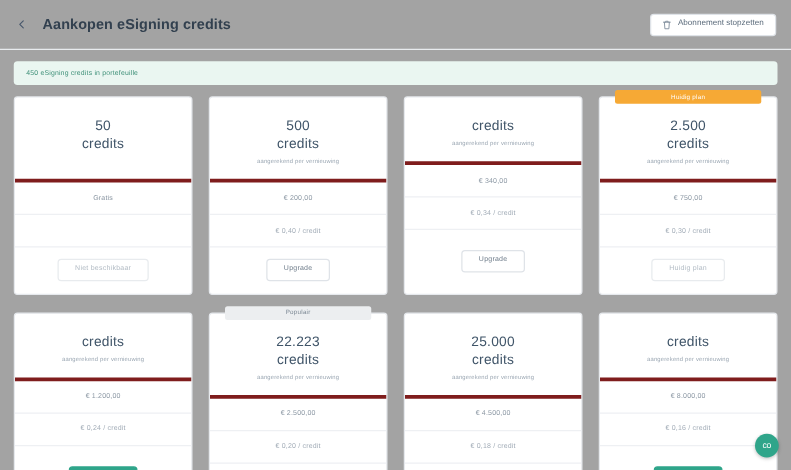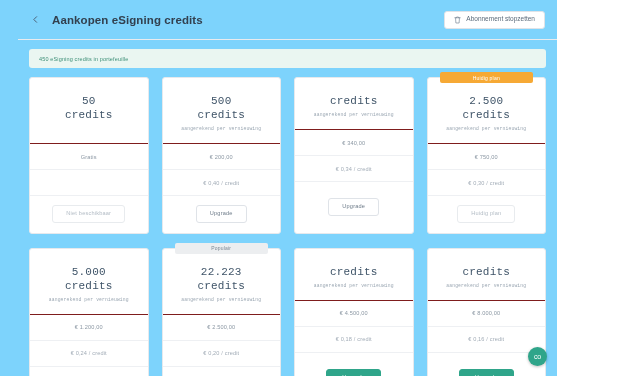--- a/index.html
+++ b/index.html
@@ -12,25 +12,24 @@
     height: 376px;
     overflow: hidden;
     font-family: "Liberation Sans", sans-serif;
     color: #3c4858;
     -webkit-font-smoothing: antialiased;
   }
 
   
   .page {
     position: relative;
-    width: 557px;
+    width: 633px;
     height: 376px;
-    background: #7dd3fc;
-    box-sizing: border-box;
-    padding-left: 18px;
+    background: #a3a3a3;
+    box-sizing: border-box;
   }
 
   
   .header {
     position: relative;
     height: 40px;
     border-bottom: 1px solid #e8ebee;
     display: flex;
     align-items: center;
     padding: 0 12px 0 8px;
@@ -137,22 +136,21 @@
     color: #ffffff;
   }
   .plan-badge.popular {
     background: #eceef0;
     color: #7c8894;
   }
 
   .plan-head {
     padding: 16px 8px 11px 8px;
     text-align: center;
-    border-bottom: 1px solid #7f1d1d;
-    font-family: Liberation Mono, monospace;
+    border-bottom: 3px solid #7f1d1d;
   }
   .plan-amount {
     font-size: 11px;
     color: #3f5468;
     line-height: 1.28;
     letter-spacing: .2px;
   }
   .plan-unit {
     font-size: 11px;
     color: #3f5468;
@@ -311,21 +309,20 @@
           <div class="plan-sub">aangerekend per vernieuwing</div>
         </div>
         <div class="plan-row price">€ 750,00</div>
         <div class="plan-row rate">€ 0,30 / credit</div>
         <div class="plan-foot">
           <div class="plan-btn disabled">Huidig plan</div>
         </div>
       </div>
       <div class="plan-card">
         <div class="plan-head">
-          <div class="plan-amount">5.000</div>
           <div class="plan-unit">credits</div>
           <div class="plan-sub">aangerekend per vernieuwing</div>
         </div>
         <div class="plan-row price">€ 1.200,00</div>
         <div class="plan-row rate">€ 0,24 / credit</div>
         <div class="plan-foot">
           <div class="plan-btn primary">Upgrade</div>
         </div>
       </div>
       <div class="plan-card has-badge">
@@ -336,20 +333,21 @@
           <div class="plan-sub">aangerekend per vernieuwing</div>
         </div>
         <div class="plan-row price">€ 2.500,00</div>
         <div class="plan-row rate">€ 0,20 / credit</div>
         <div class="plan-foot">
           <div class="plan-btn primary">Upgrade</div>
         </div>
       </div>
       <div class="plan-card">
         <div class="plan-head">
+          <div class="plan-amount">25.000</div>
           <div class="plan-unit">credits</div>
           <div class="plan-sub">aangerekend per vernieuwing</div>
         </div>
         <div class="plan-row price">€ 4.500,00</div>
         <div class="plan-row rate">€ 0,18 / credit</div>
         <div class="plan-foot">
           <div class="plan-btn primary">Upgrade</div>
         </div>
       </div>
       <div class="plan-card">

